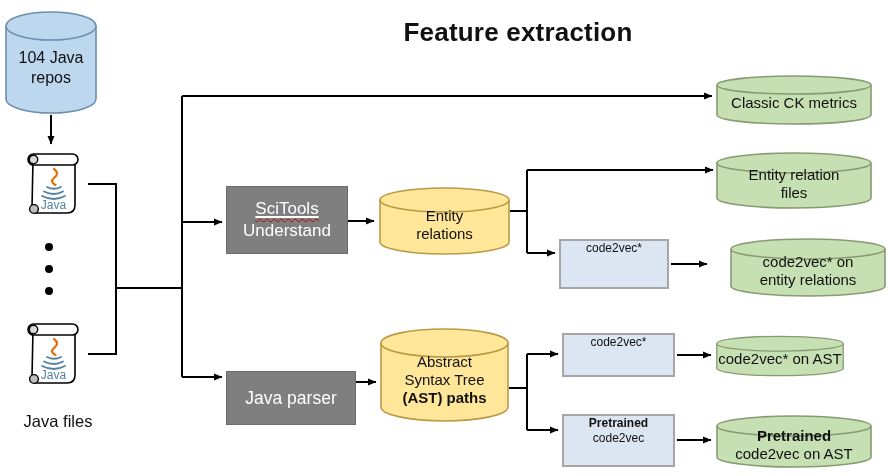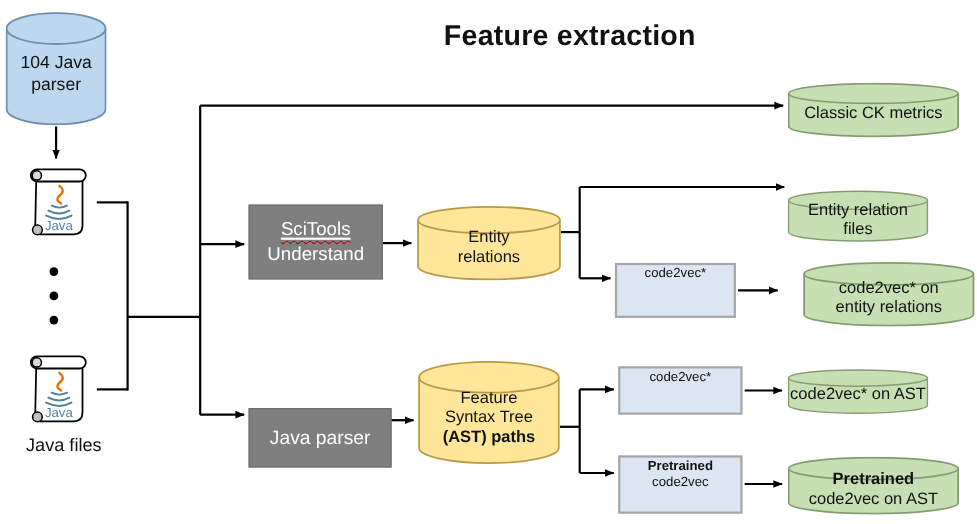--- a/index.html
+++ b/index.html
@@ -85,21 +85,21 @@
 
   <div class="abs title">Feature extraction</div>
 
   <div class="cyl" style="left:5px;top:11px;width:92px;height:103px;">
     <svg viewBox="0 0 92 103">
       <path class="shape-blue" d="M1,15 V88 A45,14 0 0 0 91,88 V15"></path>
       <ellipse class="shape-blue" cx="46" cy="15" rx="45" ry="14"></ellipse>
     </svg>
     <div class="cyl-label" style="padding-top:10px;font-size:16px;">
       <span>104 Java</span>
-      <span>parser</span>
+      <span>repos</span>
     </div>
   </div>
 
   <div class="abs javaicon" style="left:22px;top:150px;width:62px;height:70px;">
     <svg viewBox="0 0 60 70" width="62" height="70">
       <path d="M10,9 H46 Q52,9 52,14 V55 Q52,63 44,63 H13 Q9,63 9,58 Z" fill="#fff" stroke="#000" stroke-width="1.6"></path>
       <rect x="5" y="4" width="50" height="11" rx="5.5" fill="#fff" stroke="#000" stroke-width="1.6"></rect>
       <circle cx="10.5" cy="9.5" r="4.2" fill="#d9d9d9" stroke="#000" stroke-width="1.4"></circle>
       <circle cx="11" cy="59" r="4.4" fill="#bfbfbf" stroke="#000" stroke-width="1.4"></circle>
       <path d="M31,19 c4,3 4,6 0,9 c-3,2.5 -2.5,5 1.5,7" fill="none" stroke="var(--java-orange,#E76F00)" stroke-width="2.2" stroke-linecap="round"></path>
@@ -117,21 +117,21 @@
       <circle cx="10.5" cy="9.5" r="4.2" fill="#d9d9d9" stroke="#000" stroke-width="1.4"></circle>
       <circle cx="11" cy="59" r="4.4" fill="#bfbfbf" stroke="#000" stroke-width="1.4"></circle>
       <path d="M31,19 c4,3 4,6 0,9 c-3,2.5 -2.5,5 1.5,7" fill="none" stroke="var(--java-orange,#E76F00)" stroke-width="2.2" stroke-linecap="round"></path>
       <path d="M24,37 q7,3.5 14,0" fill="none" stroke="var(--java-blue,#5382A1)" stroke-width="1.8" stroke-linecap="round"></path>
       <path d="M21,41.5 q10,5 19,0" fill="none" stroke="var(--java-blue,#5382A1)" stroke-width="1.8" stroke-linecap="round"></path>
       <path d="M19,46 q12,6 23,0" fill="none" stroke="var(--java-blue,#5382A1)" stroke-width="1.8" stroke-linecap="round"></path>
       <text x="30.5" y="59" text-anchor="middle" font-size="12" font-family="Liberation Sans, sans-serif" fill="var(--java-blue,#5382A1)">Java</text>
     </svg>
   </div>
 
-  <div class="abs caption" style="left:8px;top:396px;width:100px;text-align:center;">Java files</div>
+  <div class="abs caption" style="left:8px;top:412px;width:100px;text-align:center;">Java files</div>
 
   <div class="graybox" style="left:226px;top:186px;width:120px;height:66px;">
     <span class="spell"><span class="inner">SciTools</span></span>
     <span>Understand</span>
   </div>
 
   <div class="graybox" style="left:226px;top:355px;width:128px;height:52px;font-size:17.5px;margin-top:16px;">
     <span>Java parser</span>
   </div>
 
@@ -145,21 +145,21 @@
       <span>relations</span>
     </div>
   </div>
 
   <div class="cyl" style="left:380px;top:328px;width:129px;height:94px;">
     <svg viewBox="0 0 129 94">
       <path class="shape-yellow" d="M1,15 V79 A63.5,14 0 0 0 128,79 V15"></path>
       <ellipse class="shape-yellow" cx="64.5" cy="15" rx="63.5" ry="14"></ellipse>
     </svg>
     <div class="cyl-label" style="padding-top:10px;">
-      <span>Feature</span>
+      <span>Abstract</span>
       <span>Syntax Tree</span>
       <span class="bold">(AST) paths</span>
     </div>
   </div>
 
   <div class="bluebox" style="left:559px;top:239px;width:110px;height:50px;">
     <span>code2vec*</span>
   </div>
 
   <div class="bluebox" style="left:562px;top:333px;width:113px;height:44px;">
@@ -174,21 +174,21 @@
   <div class="cyl" style="left:716px;top:75px;width:156px;height:50px;">
     <svg viewBox="0 0 156 50">
       <path class="shape-green" d="M1,10 V40 A77,9 0 0 0 155,40 V10"></path>
       <ellipse class="shape-green" cx="78" cy="10" rx="77" ry="9"></ellipse>
     </svg>
     <div class="cyl-label" style="padding-top:7px;text-align:center;">
       <span>Classic CK metrics</span>
     </div>
   </div>
 
-  <div class="cyl" style="left:716px;top:168px;width:128px;height:57px;">
+  <div class="cyl" style="left:716px;top:152px;width:156px;height:57px;">
     <svg viewBox="0 0 156 57">
       <path class="shape-green" d="M1,11 V46 A77,10 0 0 0 155,46 V11"></path>
       <ellipse class="shape-green" cx="78" cy="11" rx="77" ry="10"></ellipse>
     </svg>
     <div class="cyl-label" style="padding-top:7px;">
       <span>Entity relation</span>
       <span>files</span>
     </div>
   </div>
 

